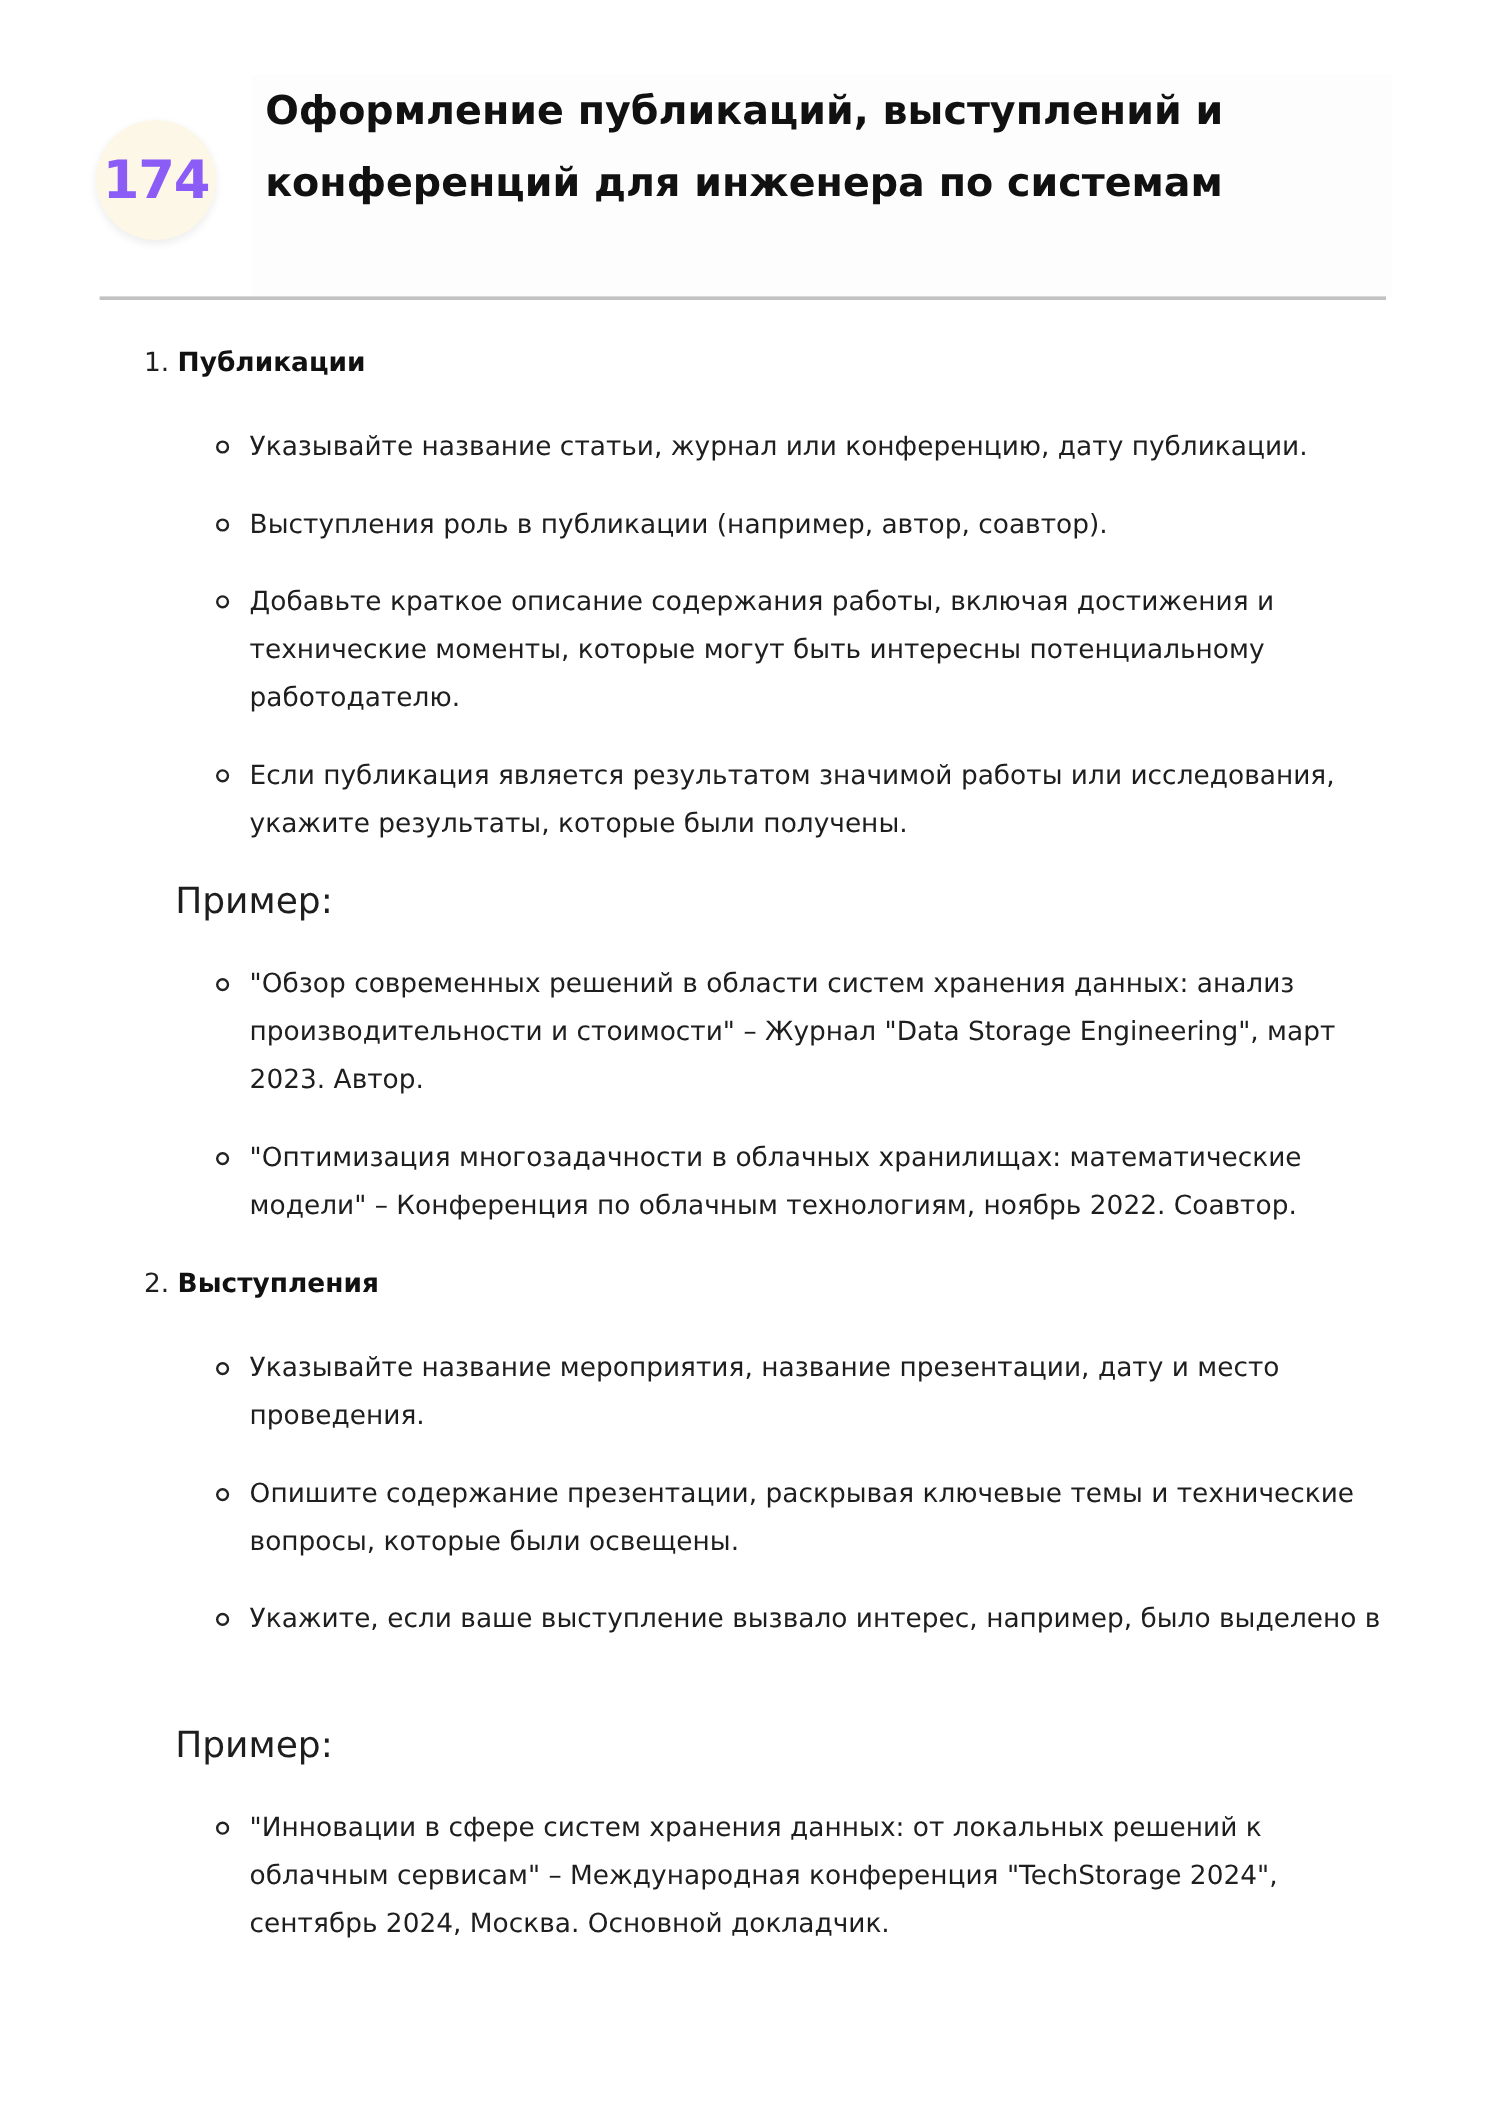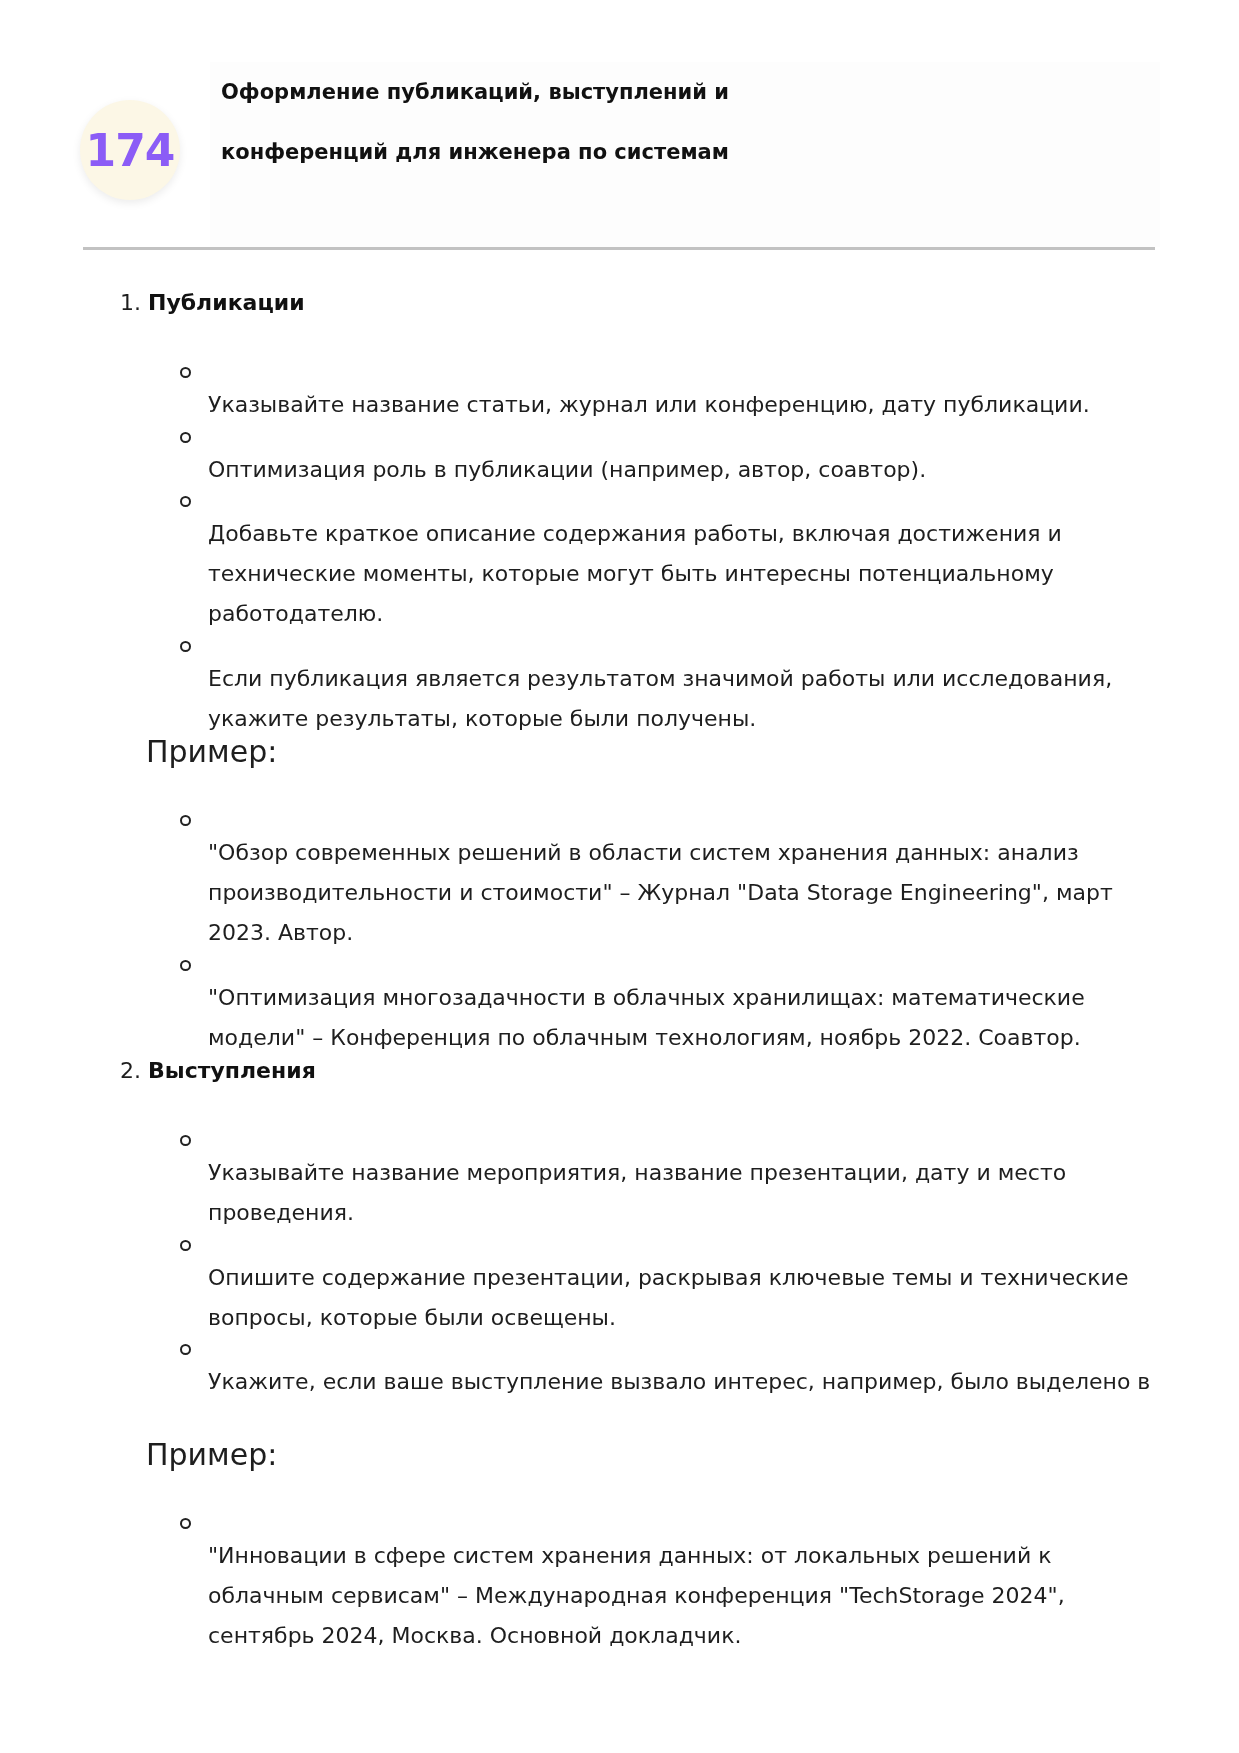--- a/index.html
+++ b/index.html
@@ -4,30 +4,30 @@
 <style>
   html, body { margin: 0; padding: 0; background: #ffffff; }
   body { width: 1239px; height: 1753px; position: relative; overflow: hidden;
          font-family: "DejaVu Sans", "Liberation Sans", sans-serif; color: #1e1e1e; }
   .header-bg { position: absolute; left: 210px; top: 62px; width: 950px; height: 185px; background: #fdfdfd; }
   .badge { position: absolute; left: 80px; top: 100px; width: 100px; height: 100px; border-radius: 50%;
            background: #fcf7e6; box-shadow: 0 3px 8px rgba(0,0,0,0.08);
            display: flex; align-items: center; justify-content: center; }
   .badge span { font-family: "DejaVu Sans", sans-serif; font-weight: bold; font-size: 44px; color: #8b5cf6; letter-spacing: -1px; }
   .title { position: absolute; left: 221px; top: 62px; width: 900px; margin: 0;
-           font-family: "DejaVu Sans", sans-serif; font-weight: bold; font-size: 21px; line-height: 60px; color: #111; }
+           font-family: "DejaVu Sans", sans-serif; font-weight: bold; font-size: 33px; line-height: 60px; color: #111; }
   .title span { display: block; white-space: nowrap; }
   .separator { position: absolute; left: 83px; top: 247px; width: 1072px; height: 3px; background: #c2c2c2; }
   .content { position: absolute; left: 0; top: 0; width: 100%; }
   .section-heading { position: absolute; left: 120px; font-size: 22px; line-height: 30px; white-space: nowrap; text-align: center; }
   .section-heading b { font-weight: bold; color: #111; }
   .example-label { position: absolute; left: 146px; font-size: 30px; line-height: 30px; color: #1e1e1e; }
   .bullet { position: absolute; left: 180px; width: 960px; }
   .bullet .dot { position: absolute; left: 0; top: 14px; width: 7px; height: 7px; border: 2px solid #222; border-radius: 50%; }
-  .bullet .text { position: absolute; left: 28px; width: 930px; font-size: 22px; line-height: 40px; margin-top: 32px; }
+  .bullet .text { position: absolute; left: 28px; width: 930px; font-size: 22px; line-height: 40px; }
   .bullet .text span { display: block; white-space: nowrap; }
 </style>
 </head>
 <body>
 
 <div class="header-bg"></div>
 
 <div class="badge">
   <span>174</span>
 </div>
@@ -49,21 +49,21 @@
   <div class="bullet" style="top:353px;">
     <div class="dot"></div>
     <div class="text">
       <span>Указывайте название статьи, журнал или конференцию, дату публикации.</span>
     </div>
   </div>
 
   <div class="bullet" style="top:418px;">
     <div class="dot"></div>
     <div class="text">
-      <span>Оптимизация роль в публикации (например, автор, соавтор).</span>
+      <span>Выступления роль в публикации (например, автор, соавтор).</span>
     </div>
   </div>
 
   <div class="bullet" style="top:482px;">
     <div class="dot"></div>
     <div class="text">
       <span>Добавьте краткое описание содержания работы, включая достижения и</span>
       <span>технические моменты, которые могут быть интересны потенциальному</span>
       <span>работодателю.</span>
     </div>

